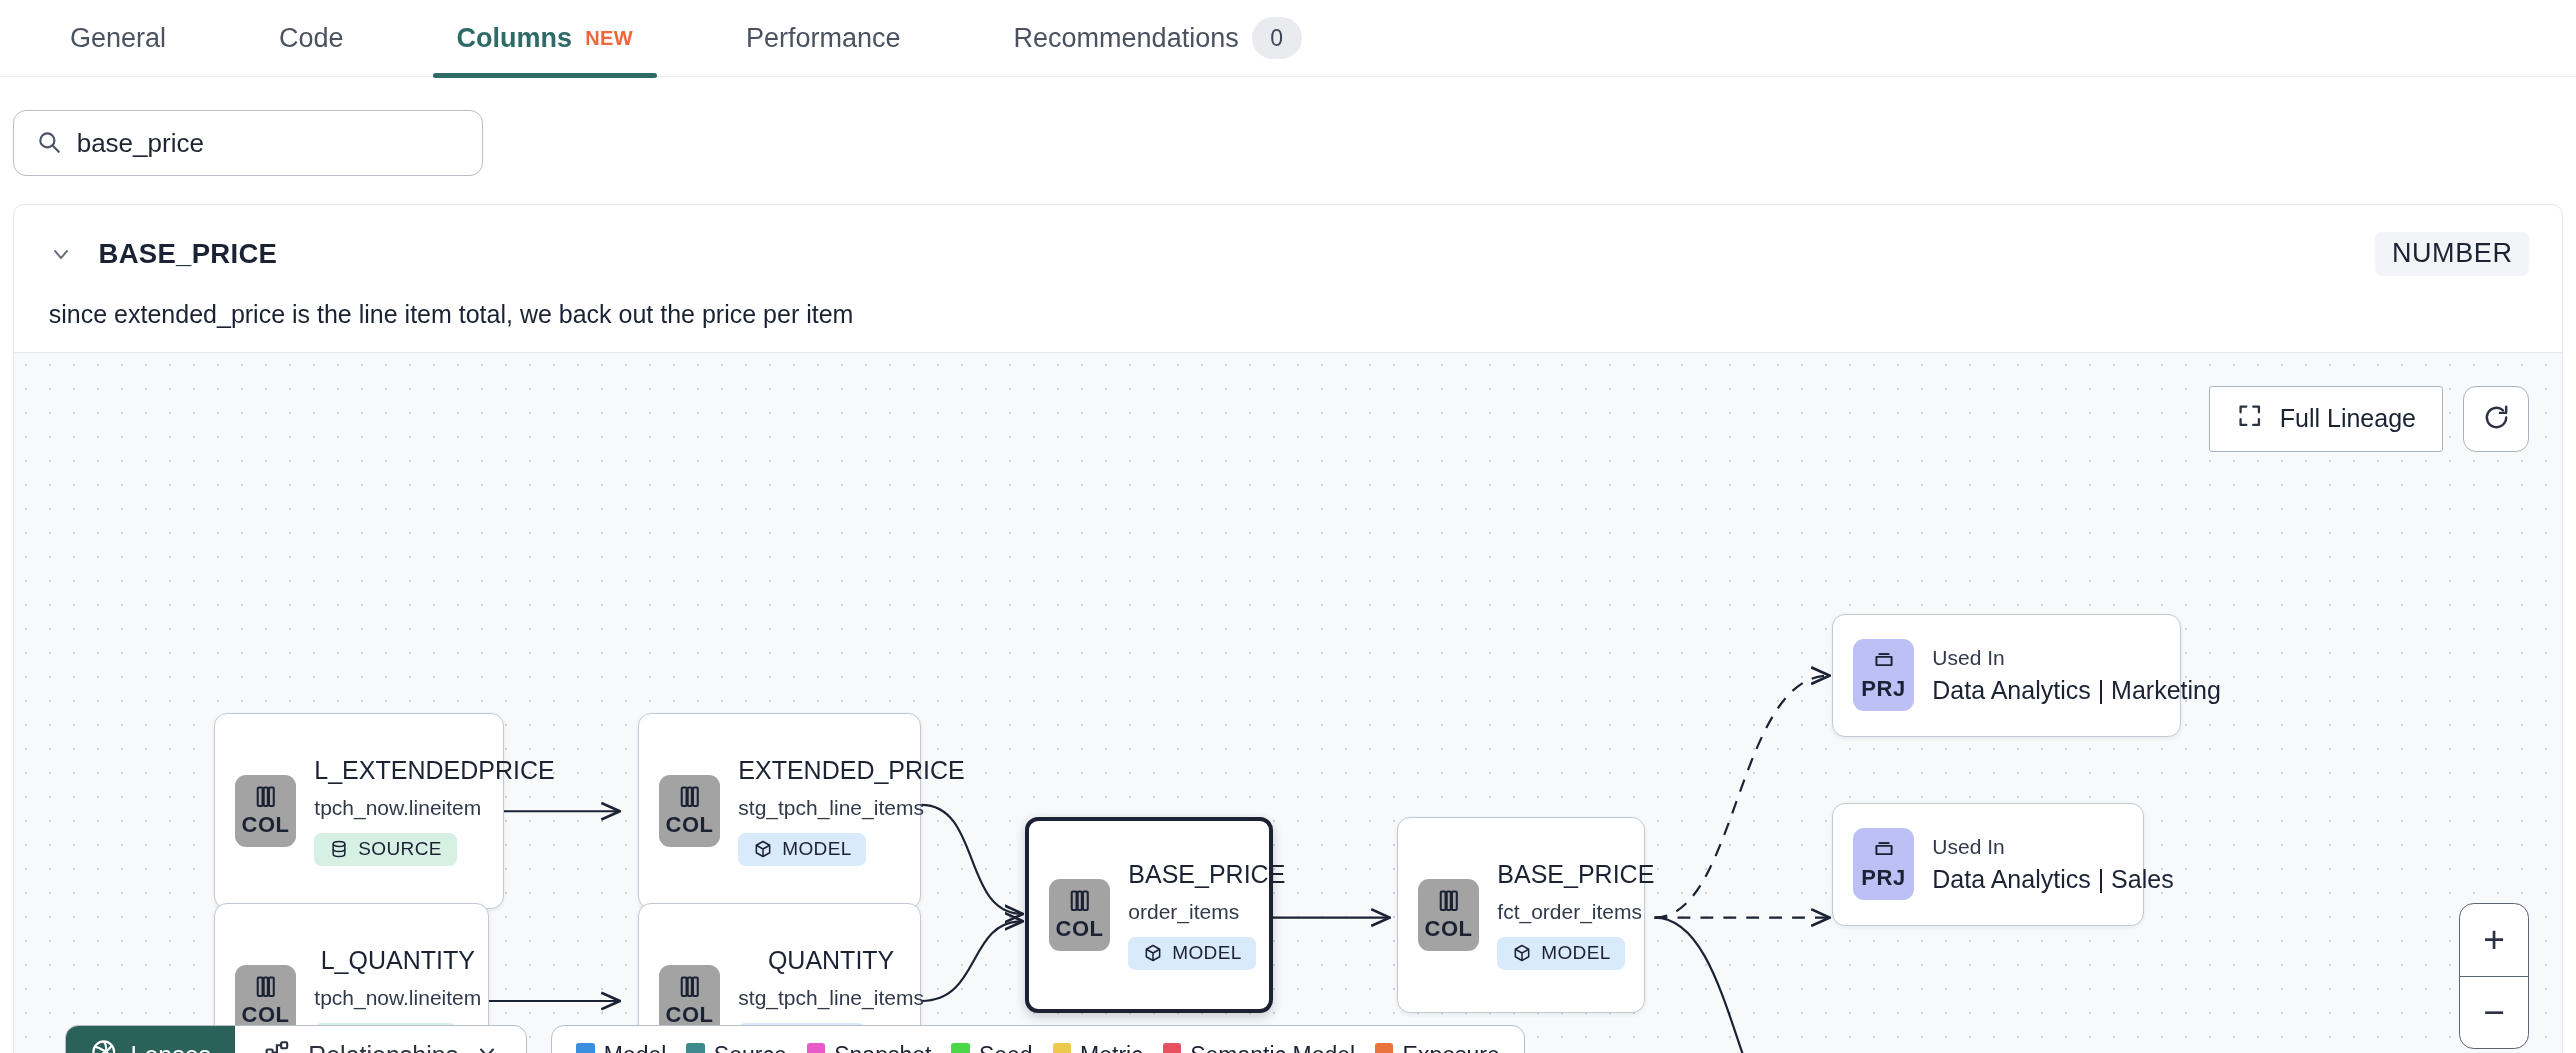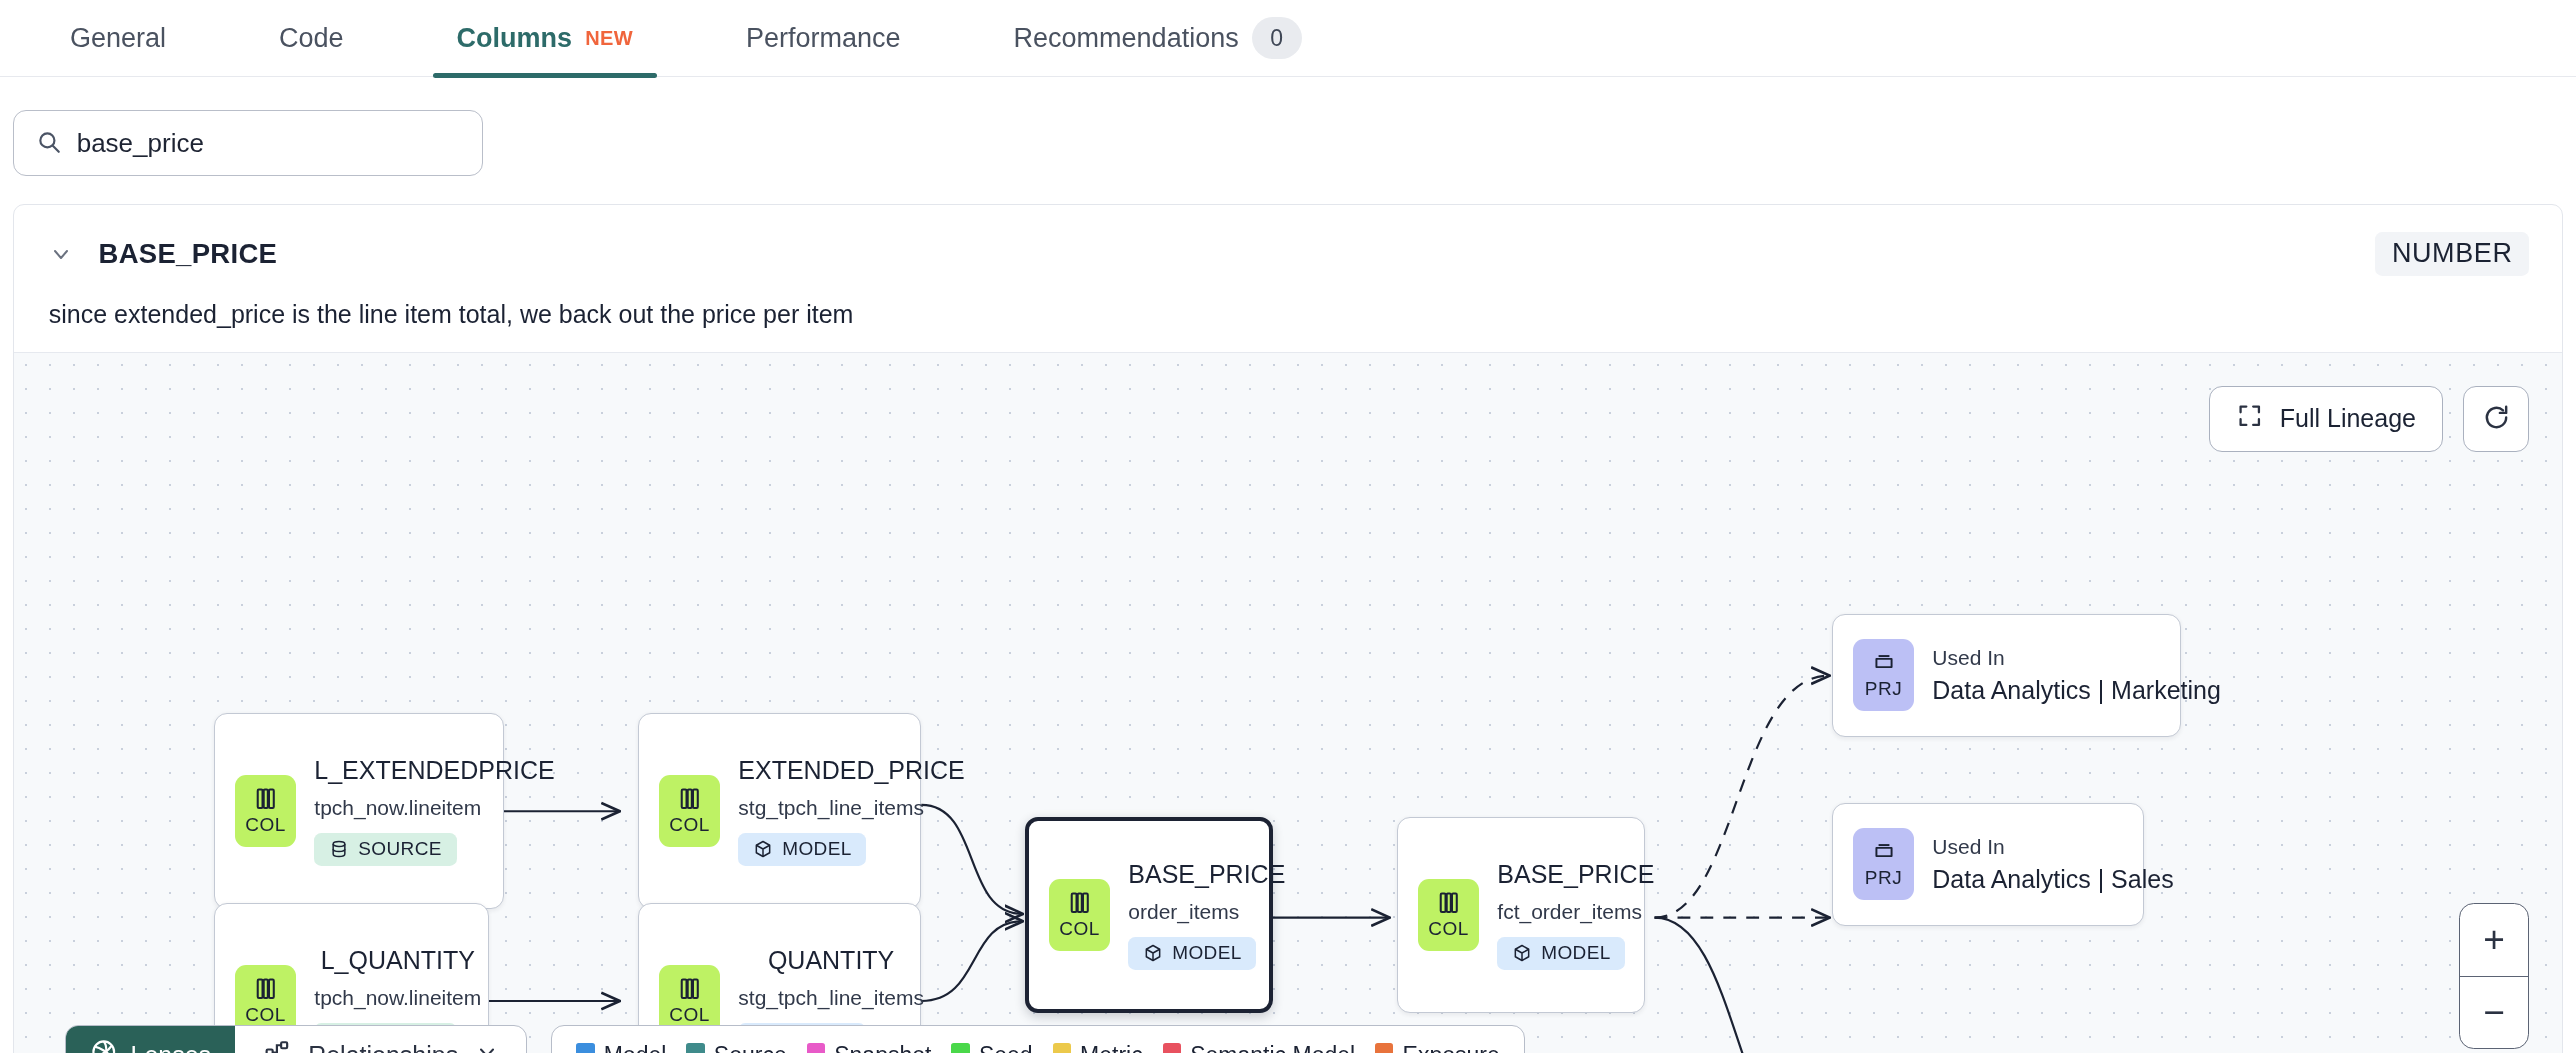--- a/index.html
+++ b/index.html
@@ -113,23 +113,23 @@
     cursor: pointer;
   }
   .node.selected { border: 4.6px solid #1c2233; box-shadow: 0 3.7px 11px rgba(20,26,42,.20); }
 
   .icon-chip {
     width: 61px; height: 72px; margin: 0 18.3px 0 20px;
     border-radius: 11px; flex: none;
     display: flex; flex-direction: column; align-items: center; justify-content: center;
     gap: 1.8px;
   }
-  .icon-chip.col { background: #bef264; }
+  .icon-chip.col { background: #a3a3a3; }
   .icon-chip.prj { background: #bcc0f5; }
-  .icon-chip .lbl { font-size: 19px; color: #1b2233; letter-spacing: 0.5px; }
+  .icon-chip .lbl { font-size: 22px; color: #1b2233; letter-spacing: 0.5px; font-weight: bold; }
 
   .node-body { display: flex; flex-direction: column; padding-right: 24px; }
   .node-title {
     font-size: 25px; color: #1b2233; text-align: center; white-space: nowrap;
   }
   .node-sub { font-size: 21px; color: #31394a; margin-top: 11px; white-space: nowrap; }
   .mat-badge {
     margin-top: 13px; align-self: flex-start;
     display: flex; align-items: center; gap: 9.2px;
     padding: 5.5px 14.7px; border-radius: 7.3px; font-size: 19px; color: #1b2233;
@@ -138,21 +138,21 @@
   .mat-badge.model { background: #d9eafc; }
   .mat-badge.source { background: #d7f0e4; }
 
   .used-body { display: flex; flex-direction: column; padding-right: 24px; }
   .used-kicker { font-size: 21px; color: #31394a; }
   .used-name { font-size: 25px; color: #1b2233; margin-top: 6px; white-space: nowrap; }
 
   
   .ctrl-topright { position: absolute; right: 33px; top: 33px; display: flex; gap: 20px; }
   .btn-pill {
-    height: 66px; background: #fff; border: 1.8px solid #aab1bf; border-radius: 13px;
+    height: 66px; background: #fff; border: 1.8px solid #aab1bf; border-radius: 3px;
     display: flex; align-items: center; gap: 16.5px; padding: 0 26px;
     font-size: 25px; color: #1b2233; cursor: pointer;
   }
   .btn-sq {
     width: 66px; height: 66px; background: #fff; border: 1.8px solid #aab1bf; border-radius: 13px;
     display: flex; align-items: center; justify-content: center; cursor: pointer;
   }
 
   .zoom-ctrl {
     position: absolute; right: 33px; bottom: 79px;

